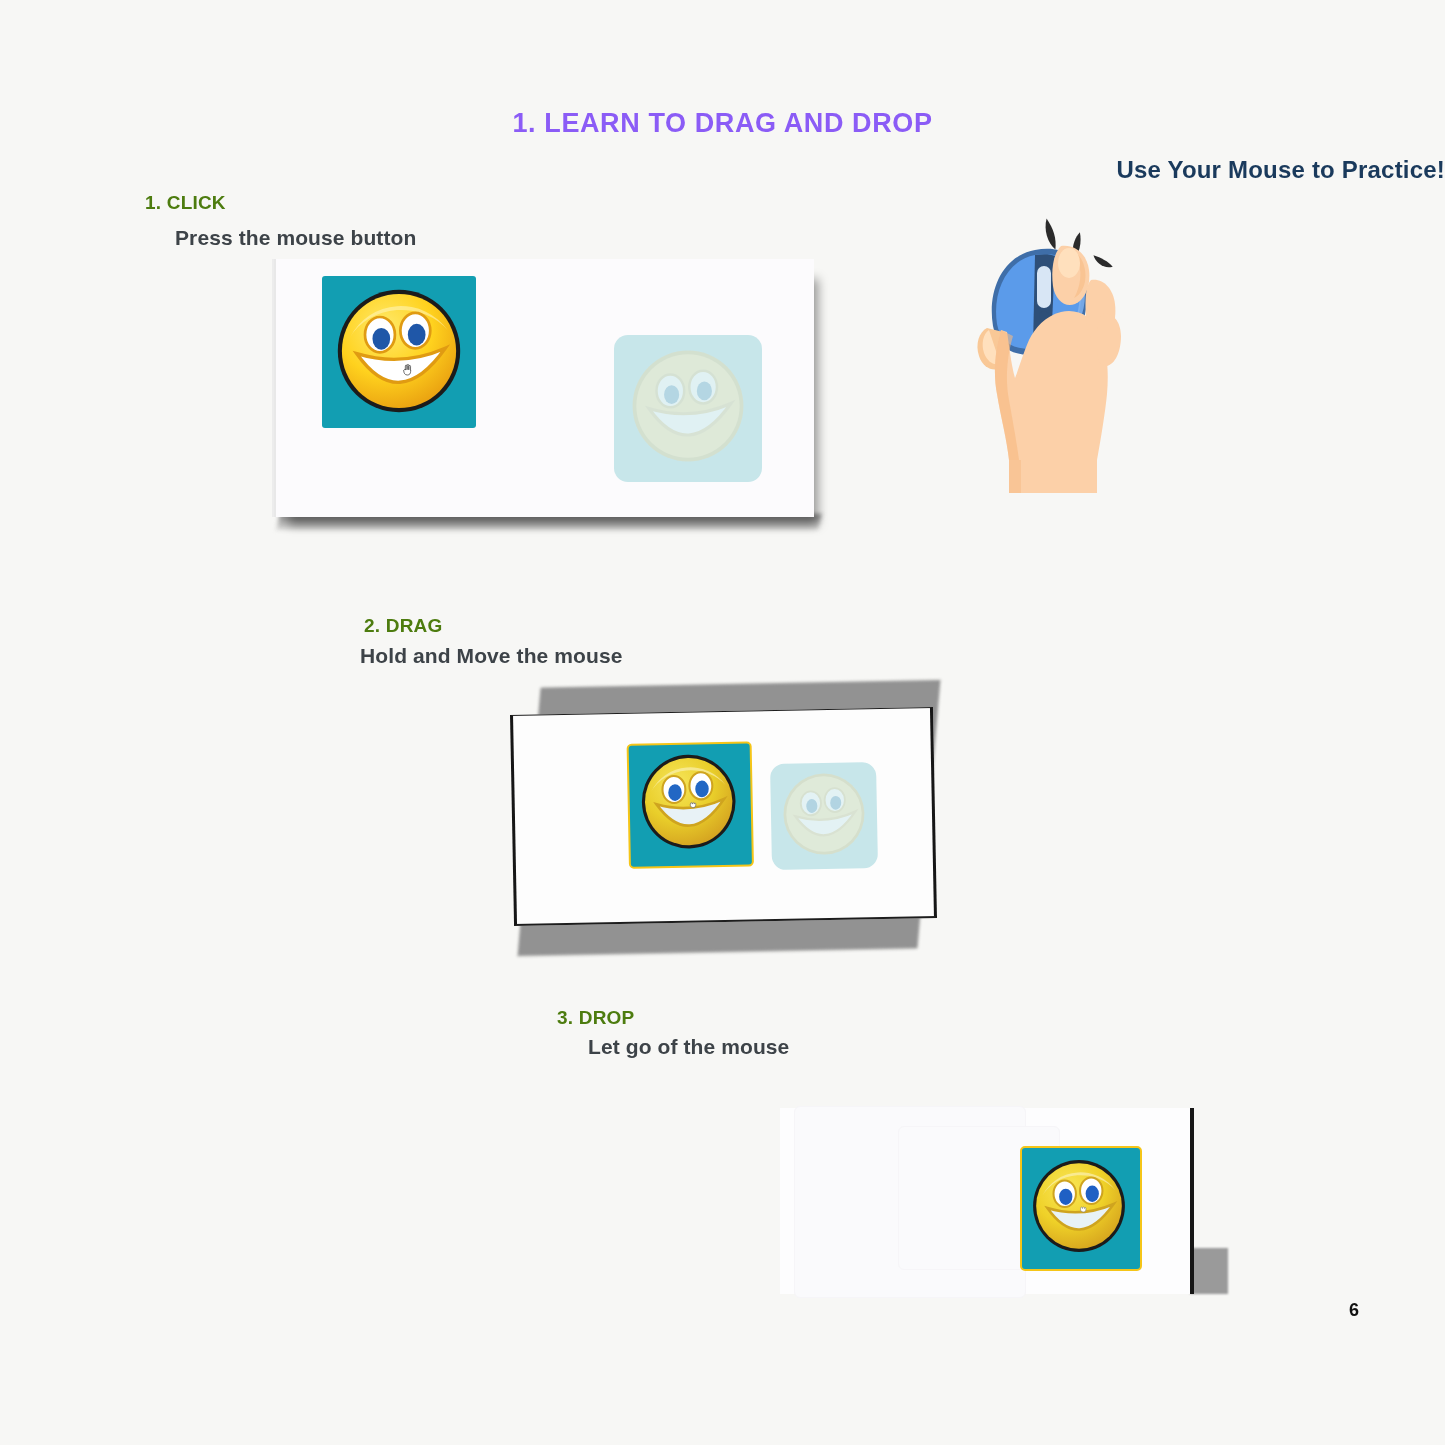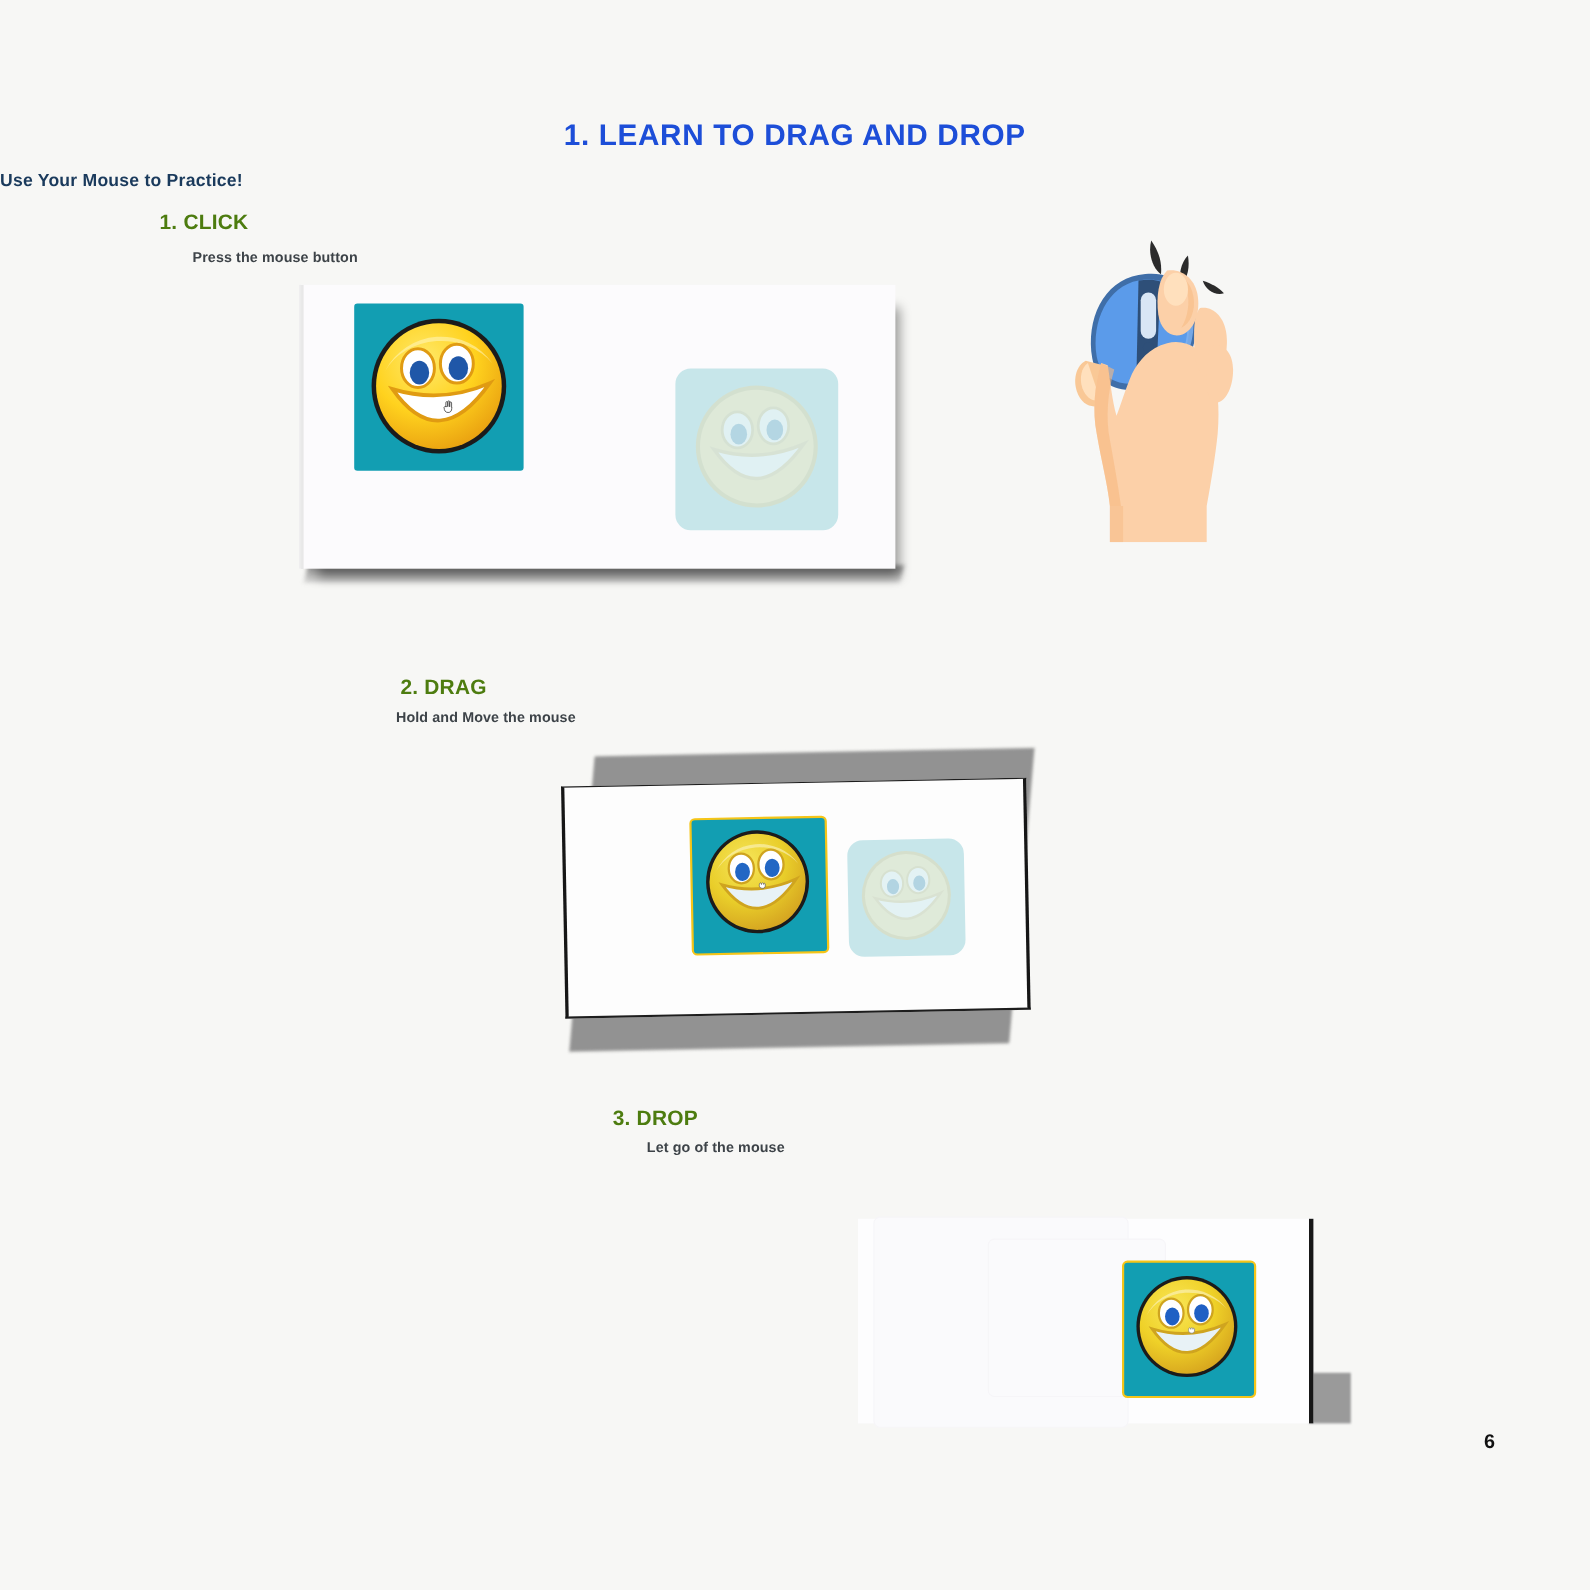--- a/index.html
+++ b/index.html
@@ -23,45 +23,45 @@
   
   .title {
     position: absolute;
     top: 108px;
     left: 0;
     width: 100%;
     text-align: center;
     font-size: 27px;
     font-weight: 700;
     letter-spacing: 0.6px;
-    color: #1d4ed8;
+    color: #8b5cf6;
   }
   .subtitle {
     position: absolute;
     top: 156px;
     left: 0;
     width: 100%;
-    text-align: left;
-    font-size: 16px;
+    text-align: right;
+    font-size: 24px;
     font-weight: 700;
     letter-spacing: 0.2px;
     color: #1a3a5c;
   }
 
   
   .step-label {
     position: absolute;
     font-size: 19px;
     font-weight: 700;
     color: #4d7c0f;
     letter-spacing: 0.2px;
   }
   .step-desc {
     position: absolute;
-    font-size: 13px;
+    font-size: 21px;
     font-weight: 700;
     color: #3d4348;
     letter-spacing: 0.1px;
   }
 
   #step1-label { left: 145px; top: 192px; }
   #step1-desc  { left: 175px; top: 226px; }
   #step2-label { left: 327px; top: 615px; margin-left: 37px; }
   #step2-desc  { left: 360px; top: 644px; }
   #step3-label { left: 557px; top: 1007px; text-align: right; }

